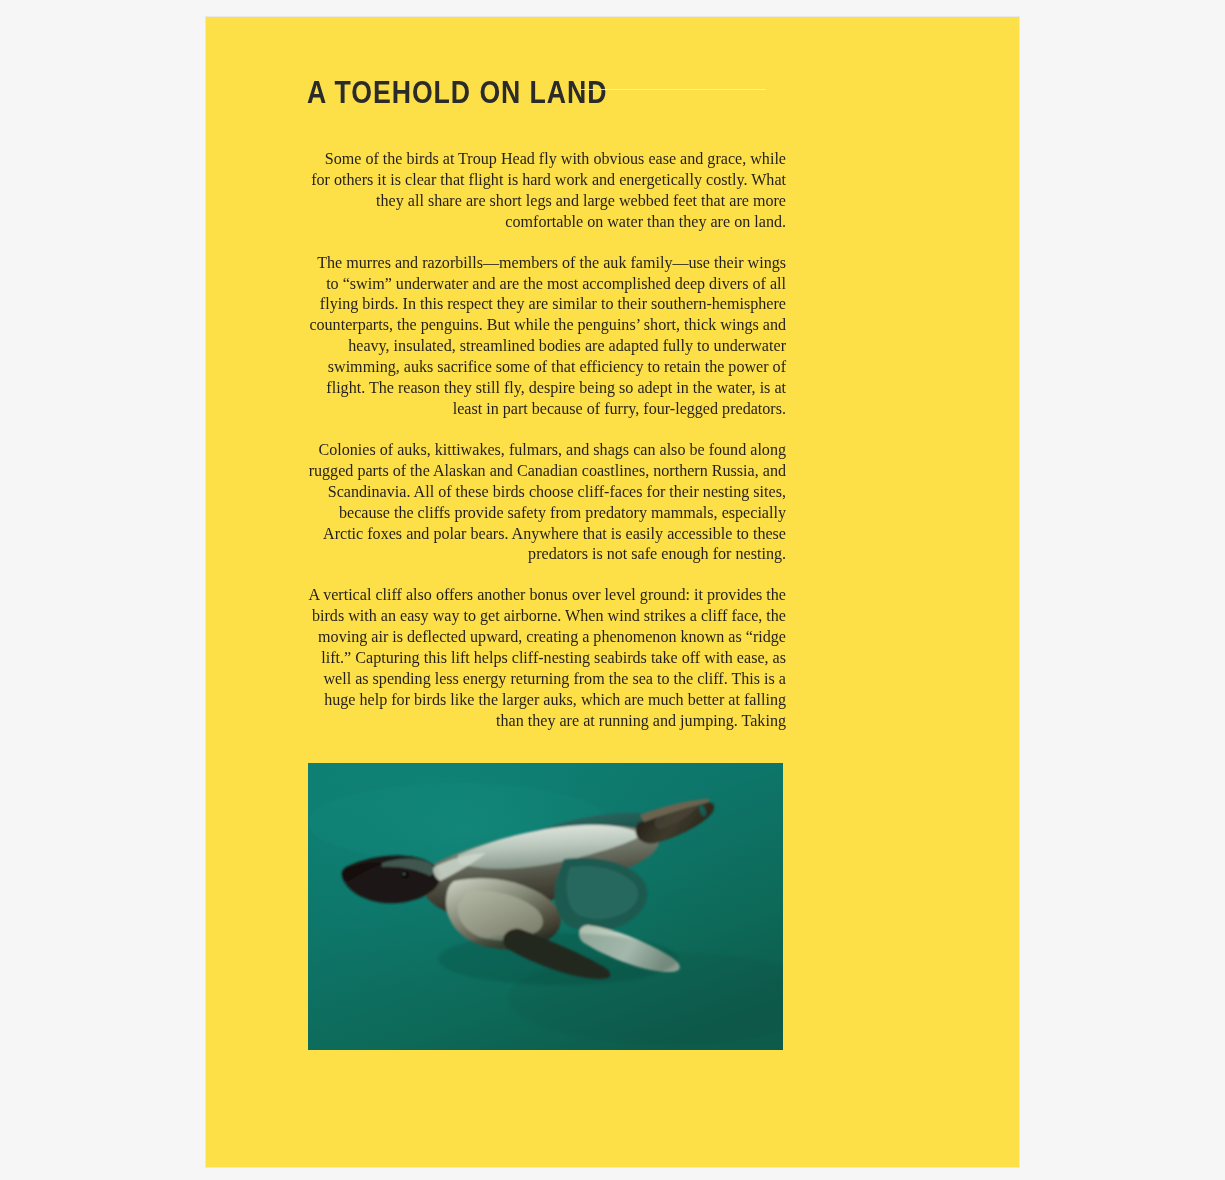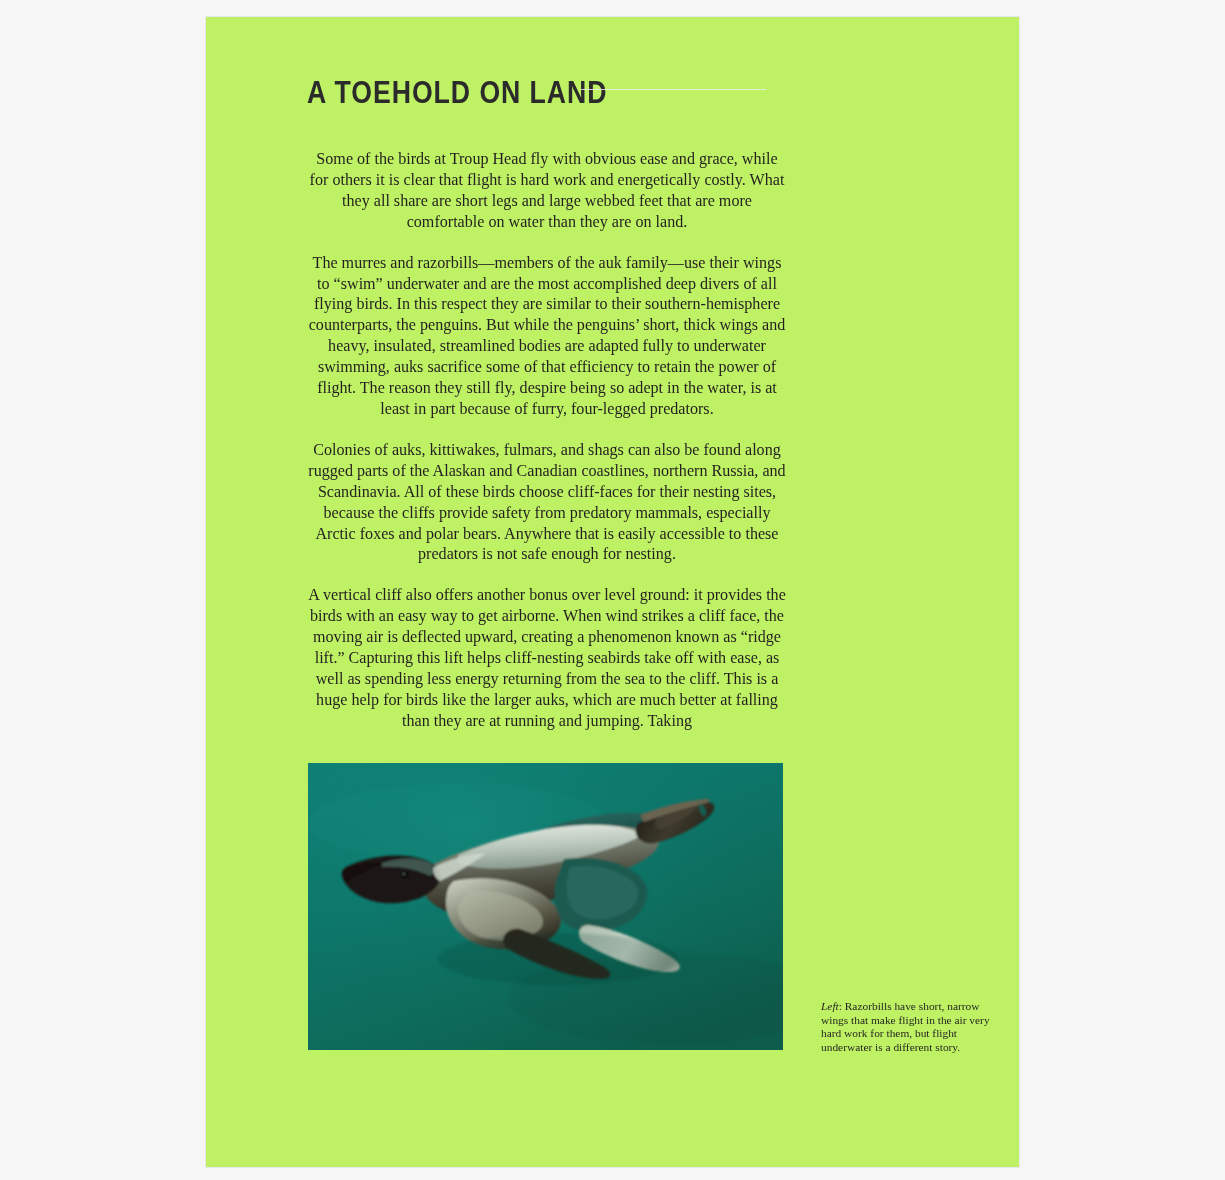--- a/index.html
+++ b/index.html
@@ -15,21 +15,21 @@
     overflow: hidden;
   }
 
   
   .page-sheet {
     position: absolute;
     left: 205px;
     top: 16px;
     width: 815px;
     height: 1152px;
-    background: #bef264;
+    background: #fde047;
     border: 1px solid #e8e8ea;
     box-sizing: border-box;
   }
 
   
   .page-title {
     position: absolute;
     left: 101px;
     top: 58px;
     margin: 0;
@@ -58,21 +58,21 @@
     left: 102px;
     top: 132px;
     width: 478px;
   }
   .body-par {
     margin: 0 0 20px 0;
     font-family: "Liberation Serif", serif;
     font-size: 16.1px;
     line-height: 20.9px;
     color: #231f20;
-    text-align: center;
+    text-align: right;
     hyphens: none;
   }
   .body-par:last-of-type { margin-bottom: 7px; }
 
   
   .figure-block {
     position: absolute;
     left: 102px;
     top: 746px;
     width: 475px;
@@ -237,19 +237,14 @@
                    C378,45 354,52 336,59 Z" fill="#6b6350"></path>
 
           <path d="M392,40 C398,45 400,50 396,54 C392,50 390,45 392,40 Z" fill="#0e6358" opacity="0.9"></path>
         </g>
 
         <ellipse cx="250" cy="196" rx="120" ry="26" fill="#06342c" opacity="0.18" filter="url(#softenMore)"></ellipse>
       </svg>
     </div>
   </div>
 
-  <div class="caption-block">
-    <p class="caption-text">
-      <em class="caption-lead">Left</em><span>: </span><span>Razorbills have short, narrow wings that make flight in the air very hard work for them, but flight underwater is a different story.</span>
-    </p>
-  </div>
 
 </div>
 
 </body></html>

